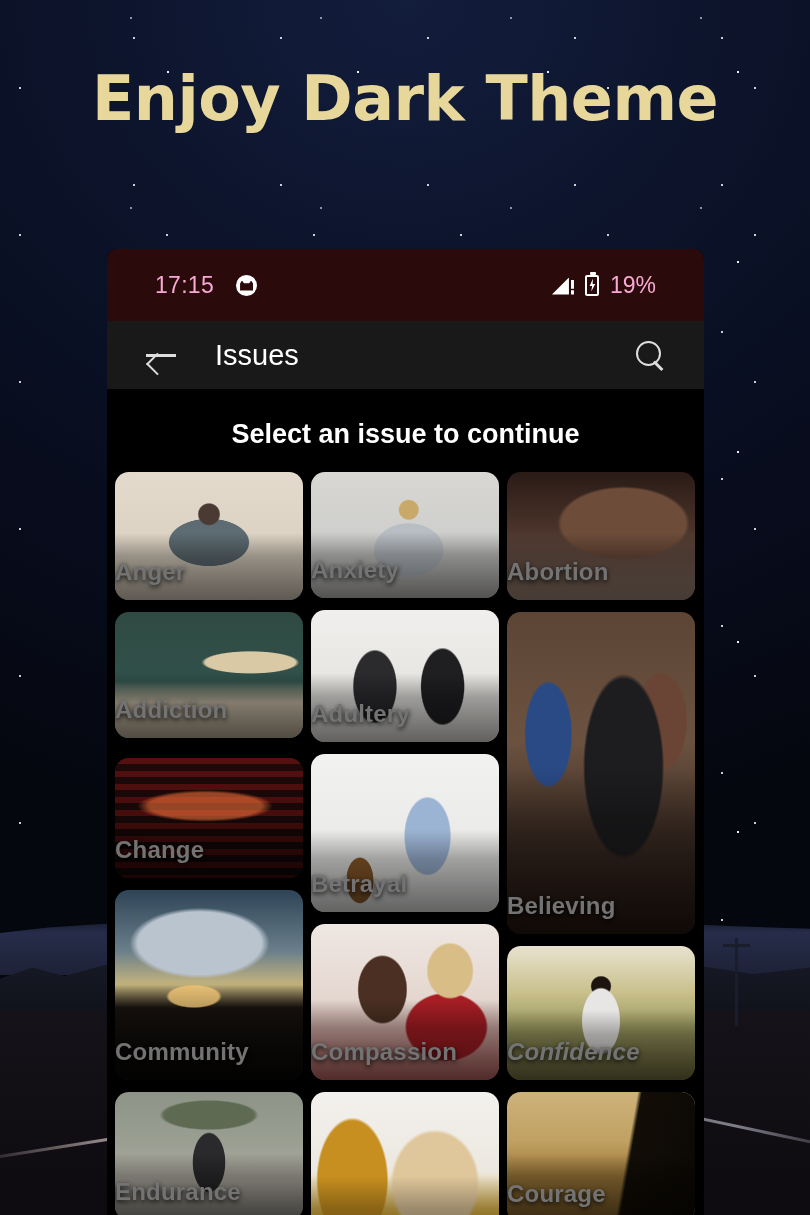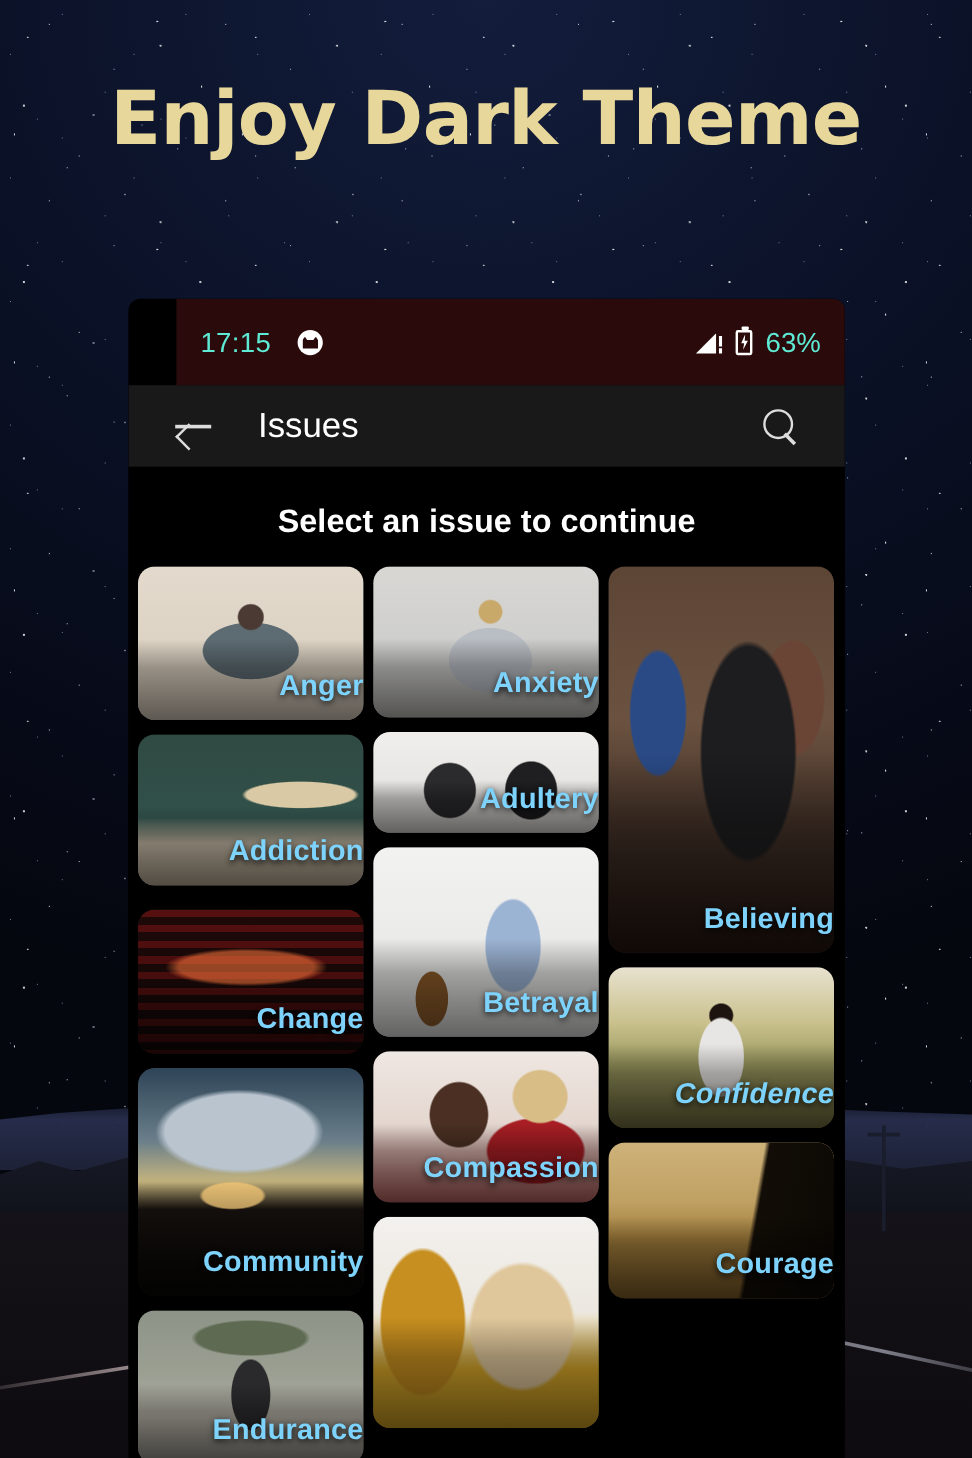--- a/index.html
+++ b/index.html
@@ -99,23 +99,22 @@
     width:597px; height:966px;
     background:#000;
     border-radius:10px 10px 0 0;
     overflow:hidden;
   }
 
   
   .statusbar{
     height:72px; background:#2a0a0a;
     display:flex; align-items:center; justify-content:space-between;
-    padding:0 20px;
-    color:#5eead4;
-    margin-left:40px;
+    padding:0 48px;
+    color:#f9a8d4;
   }
   .sb-left{ display:flex; align-items:center; gap:22px; }
   .sb-time{ font-size:23px; font-weight:500; letter-spacing:.3px; }
   .sb-dot{
     width:21px; height:21px; border-radius:50%;
     background:#fff; position:relative; display:inline-block;
   }
   .sb-dot:before{
     content:""; position:absolute; left:4px; top:6px; width:13px; height:10px;
     background:#2a0a0a;
@@ -194,21 +193,21 @@
     position:relative; width:188px; border-radius:14px; overflow:hidden;
     margin-bottom:12px; background:#111;
   }
   .tile .photo{ position:absolute; inset:0; }
   .tile .scrim{
     position:absolute; left:0; right:0; bottom:0; height:52%;
     background:linear-gradient(180deg, rgba(0,0,0,.0) 0%, rgba(0,0,0,.30) 35%, rgba(0,0,0,.55) 100%);
   }
   .tile .label{
     position:absolute; left:0; right:0; bottom:14px;
-    text-align:right; color:#7dd3fc; font-size:24px; font-weight:700;
+    text-align:left; color:#737373; font-size:24px; font-weight:700;
     text-shadow:0 2px 5px rgba(0,0,0,.85);
     letter-spacing:.2px;
   }
 
   
   .ph-anger{
     background:
       radial-gradient(circle at 50% 33%, #4a3a33 0 8%, transparent 9%),
       radial-gradient(ellipse 30% 26% at 50% 55%, #5d6b72 0 70%, transparent 72%),
       linear-gradient(180deg,#e3dacd 0%,#dcd2c3 55%,#cfc4b4 100%);
@@ -320,21 +319,21 @@
         <span class="sb-dot"></span>
       </div>
       <div class="sb-right">
         <span class="sig">
           <span class="tri"></span>
             <span class="bang"></span>
         </span>
         <span class="batt">
             <span class="bolt"></span>
           </span>
-        <span class="sb-pct">63%</span>
+        <span class="sb-pct">19%</span>
       </div>
     </div>
 
     <div class="appbar">
       <div class="icon-btn">
         <span class="back-arrow"></span>
       </div>
       <div class="appbar-title">Issues</div>
       <div class="icon-btn">
         <span class="search-icon"></span>
@@ -370,41 +369,46 @@
               <div class="scrim"></div>
               <div class="label">Endurance</div>
             </div>
           </div>
           <div class="col col-2">
             <div class="tile" style="height: 126px;">
               <div class="photo ph-anxiety"></div>
               <div class="scrim"></div>
               <div class="label">Anxiety</div>
             </div>
-            <div class="tile" style="height: 84px;">
+            <div class="tile" style="height: 132px;">
               <div class="photo ph-adultery"></div>
               <div class="scrim"></div>
               <div class="label">Adultery</div>
             </div>
             <div class="tile" style="height: 158px;">
               <div class="photo ph-betrayal"></div>
               <div class="scrim"></div>
               <div class="label">Betrayal</div>
             </div>
-            <div class="tile" style="height: 126px;">
+            <div class="tile" style="height: 156px;">
               <div class="photo ph-compassion"></div>
               <div class="scrim"></div>
               <div class="label">Compassion</div>
             </div>
             <div class="tile" style="height: 176px;">
               <div class="photo ph-comfort"></div>
               <div class="scrim"></div>
             </div>
           </div>
           <div class="col col-3">
+            <div class="tile" style="height: 128px;">
+              <div class="photo ph-abortion"></div>
+              <div class="scrim"></div>
+              <div class="label">Abortion</div>
+            </div>
             <div class="tile" style="height: 322px;">
               <div class="photo ph-believing"></div>
               <div class="scrim"></div>
               <div class="label">Believing</div>
             </div>
             <div class="tile" style="height: 134px; font-style: italic;">
               <div class="photo ph-confidence"></div>
               <div class="scrim"></div>
               <div class="label">Confidence</div>
             </div>

